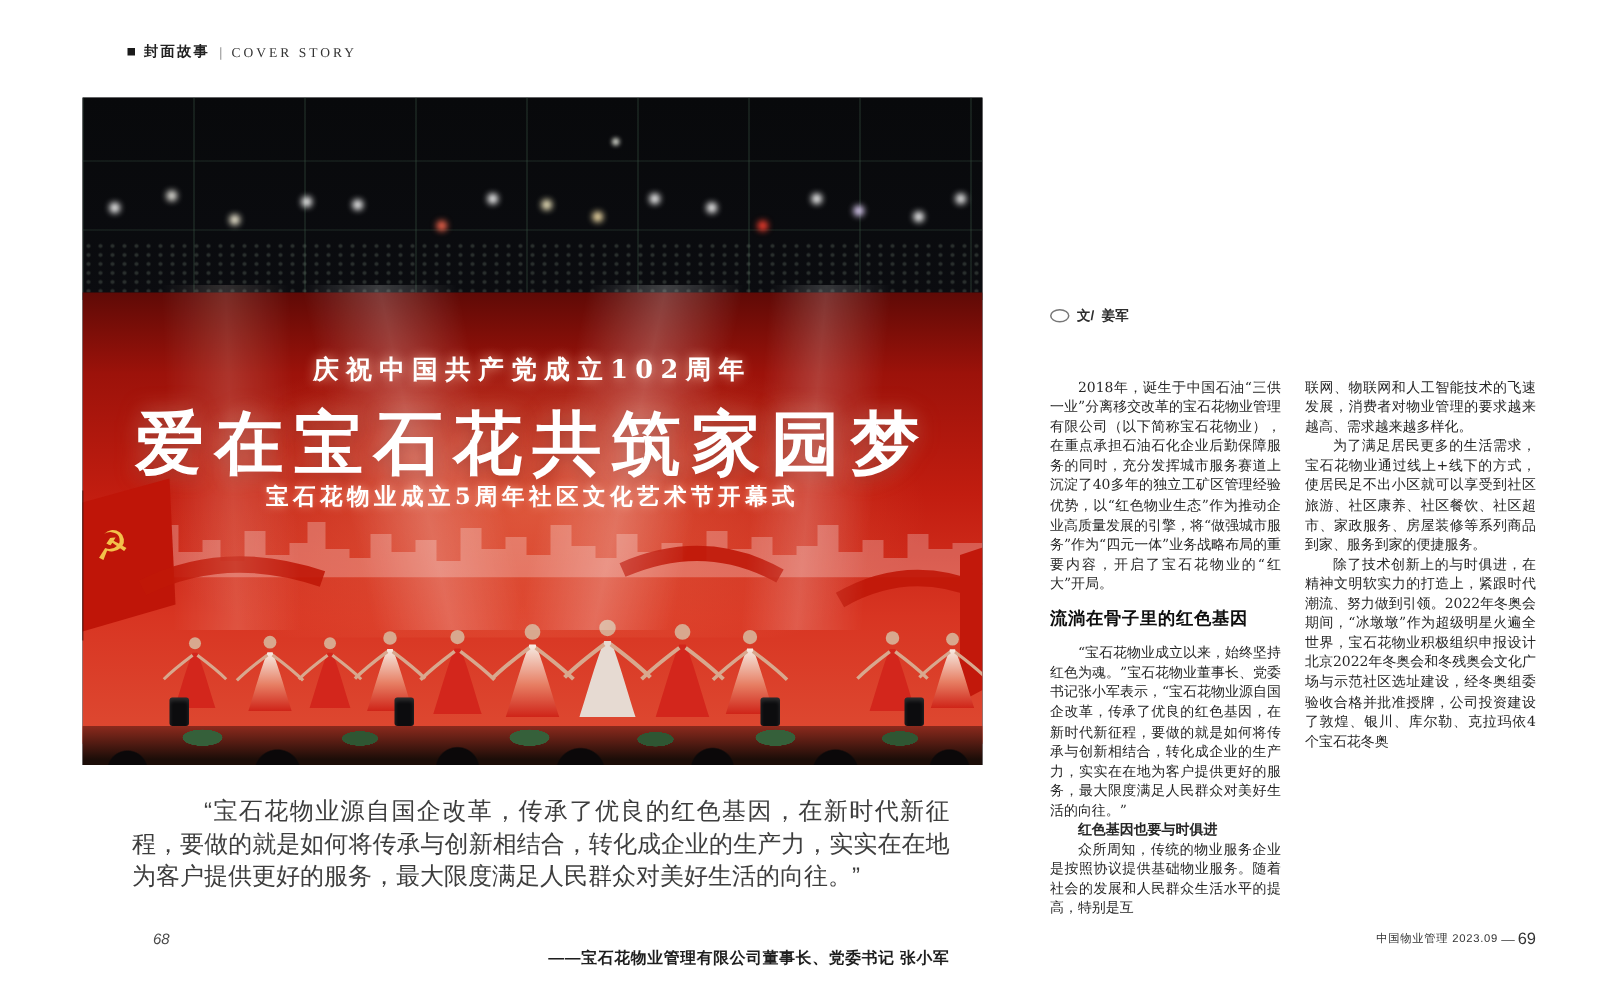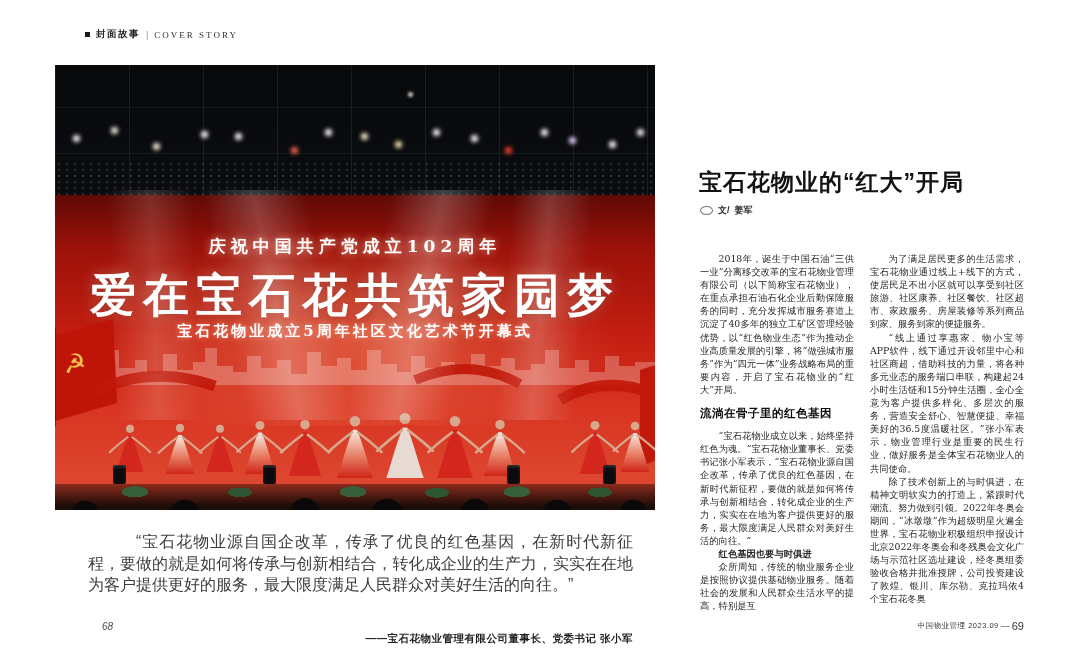--- a/index.html
+++ b/index.html
@@ -175,38 +175,37 @@
     <div class="sp sp3"></div>
     <div class="sp sp4"></div>
     <div class="stage-front"></div>
     <div class="audience"></div>
     <div class="rays"></div>
   </div>
 
   <p class="quote">“宝石花物业源自国企改革，传承了优良的红色基因，在新时代新征程，要做的就是如何将传承与创新相结合，转化成企业的生产力，实实在在地为客户提供更好的服务，最大限度满足人民群众对美好生活的向往。”</p>
   <p class="attribution">——宝石花物业管理有限公司董事长、党委书记 张小军</p>
 
-  <h1 class="article-title">宝石花物业的“红大”开局</h1>
   <div class="byline">
     <span class="oval"></span>
     <span>文/</span>
       <span>姜军</span>
   </div>
 
   <div class="columns">
     <div class="col">
         <div class="para">2018年，诞生于中国石油“三供一业”分离移交改革的宝石花物业管理有限公司（以下简称宝石花物业），在重点承担石油石化企业后勤保障服务的同时，充分发挥城市服务赛道上沉淀了40多年的独立工矿区管理经验优势，以“红色物业生态”作为推动企业高质量发展的引擎，将“做强城市服务”作为“四元一体”业务战略布局的重要内容，开启了宝石花物业的“红大”开局。</div>
         <div class="head">流淌在骨子里的红色基因</div>
         <div class="para">“宝石花物业成立以来，始终坚持红色为魂。”宝石花物业董事长、党委书记张小军表示，“宝石花物业源自国企改革，传承了优良的红色基因，在新时代新征程，要做的就是如何将传承与创新相结合，转化成企业的生产力，实实在在地为客户提供更好的服务，最大限度满足人民群众对美好生活的向往。”</div>
         <div class="subhead">红色基因也要与时俱进</div>
         <div class="para">众所周知，传统的物业服务企业是按照协议提供基础物业服务。随着社会的发展和人民群众生活水平的提高，特别是互</div>
       </div>
     <div class="col">
+        <div class="cont">联网、物联网和人工智能技术的飞速发展，消费者对物业管理的要求越来越高、需求越来越多样化。</div>
         <div class="para">为了满足居民更多的生活需求，宝石花物业通过线上+线下的方式，使居民足不出小区就可以享受到社区旅游、社区康养、社区餐饮、社区超市、家政服务、房屋装修等系列商品到家、服务到家的便捷服务。</div>
-        <div class="para">“线上通过享惠家、物小宝等APP软件，线下通过开设邻里中心和社区商超，借助科技的力量，将各种多元业态的服务端口串联，构建起24小时生活链和15分钟生活圈，全心全意为客户提供多样化、多层次的服务，营造安全舒心、智慧便捷、幸福美好的36.5度温暖社区。”张小军表示，物业管理行业是重要的民生行业，做好服务是全体宝石花物业人的共同使命。</div>
         <div class="para">除了技术创新上的与时俱进，在精神文明软实力的打造上，紧跟时代潮流、努力做到引领。2022年冬奥会期间，“冰墩墩”作为超级明星火遍全世界，宝石花物业积极组织申报设计北京2022年冬奥会和冬残奥会文化广场与示范社区选址建设，经冬奥组委验收合格并批准授牌，公司投资建设了敦煌、银川、库尔勒、克拉玛依4个宝石花冬奥</div>
       </div>
   </div>
 
   <div class="footer-left">68</div>
   <div class="footer-right">
     <span class="journal">中国物业管理 2023.09</span>
     <span class="dash">—</span>
     <span class="pagenum">69</span>
   </div>

